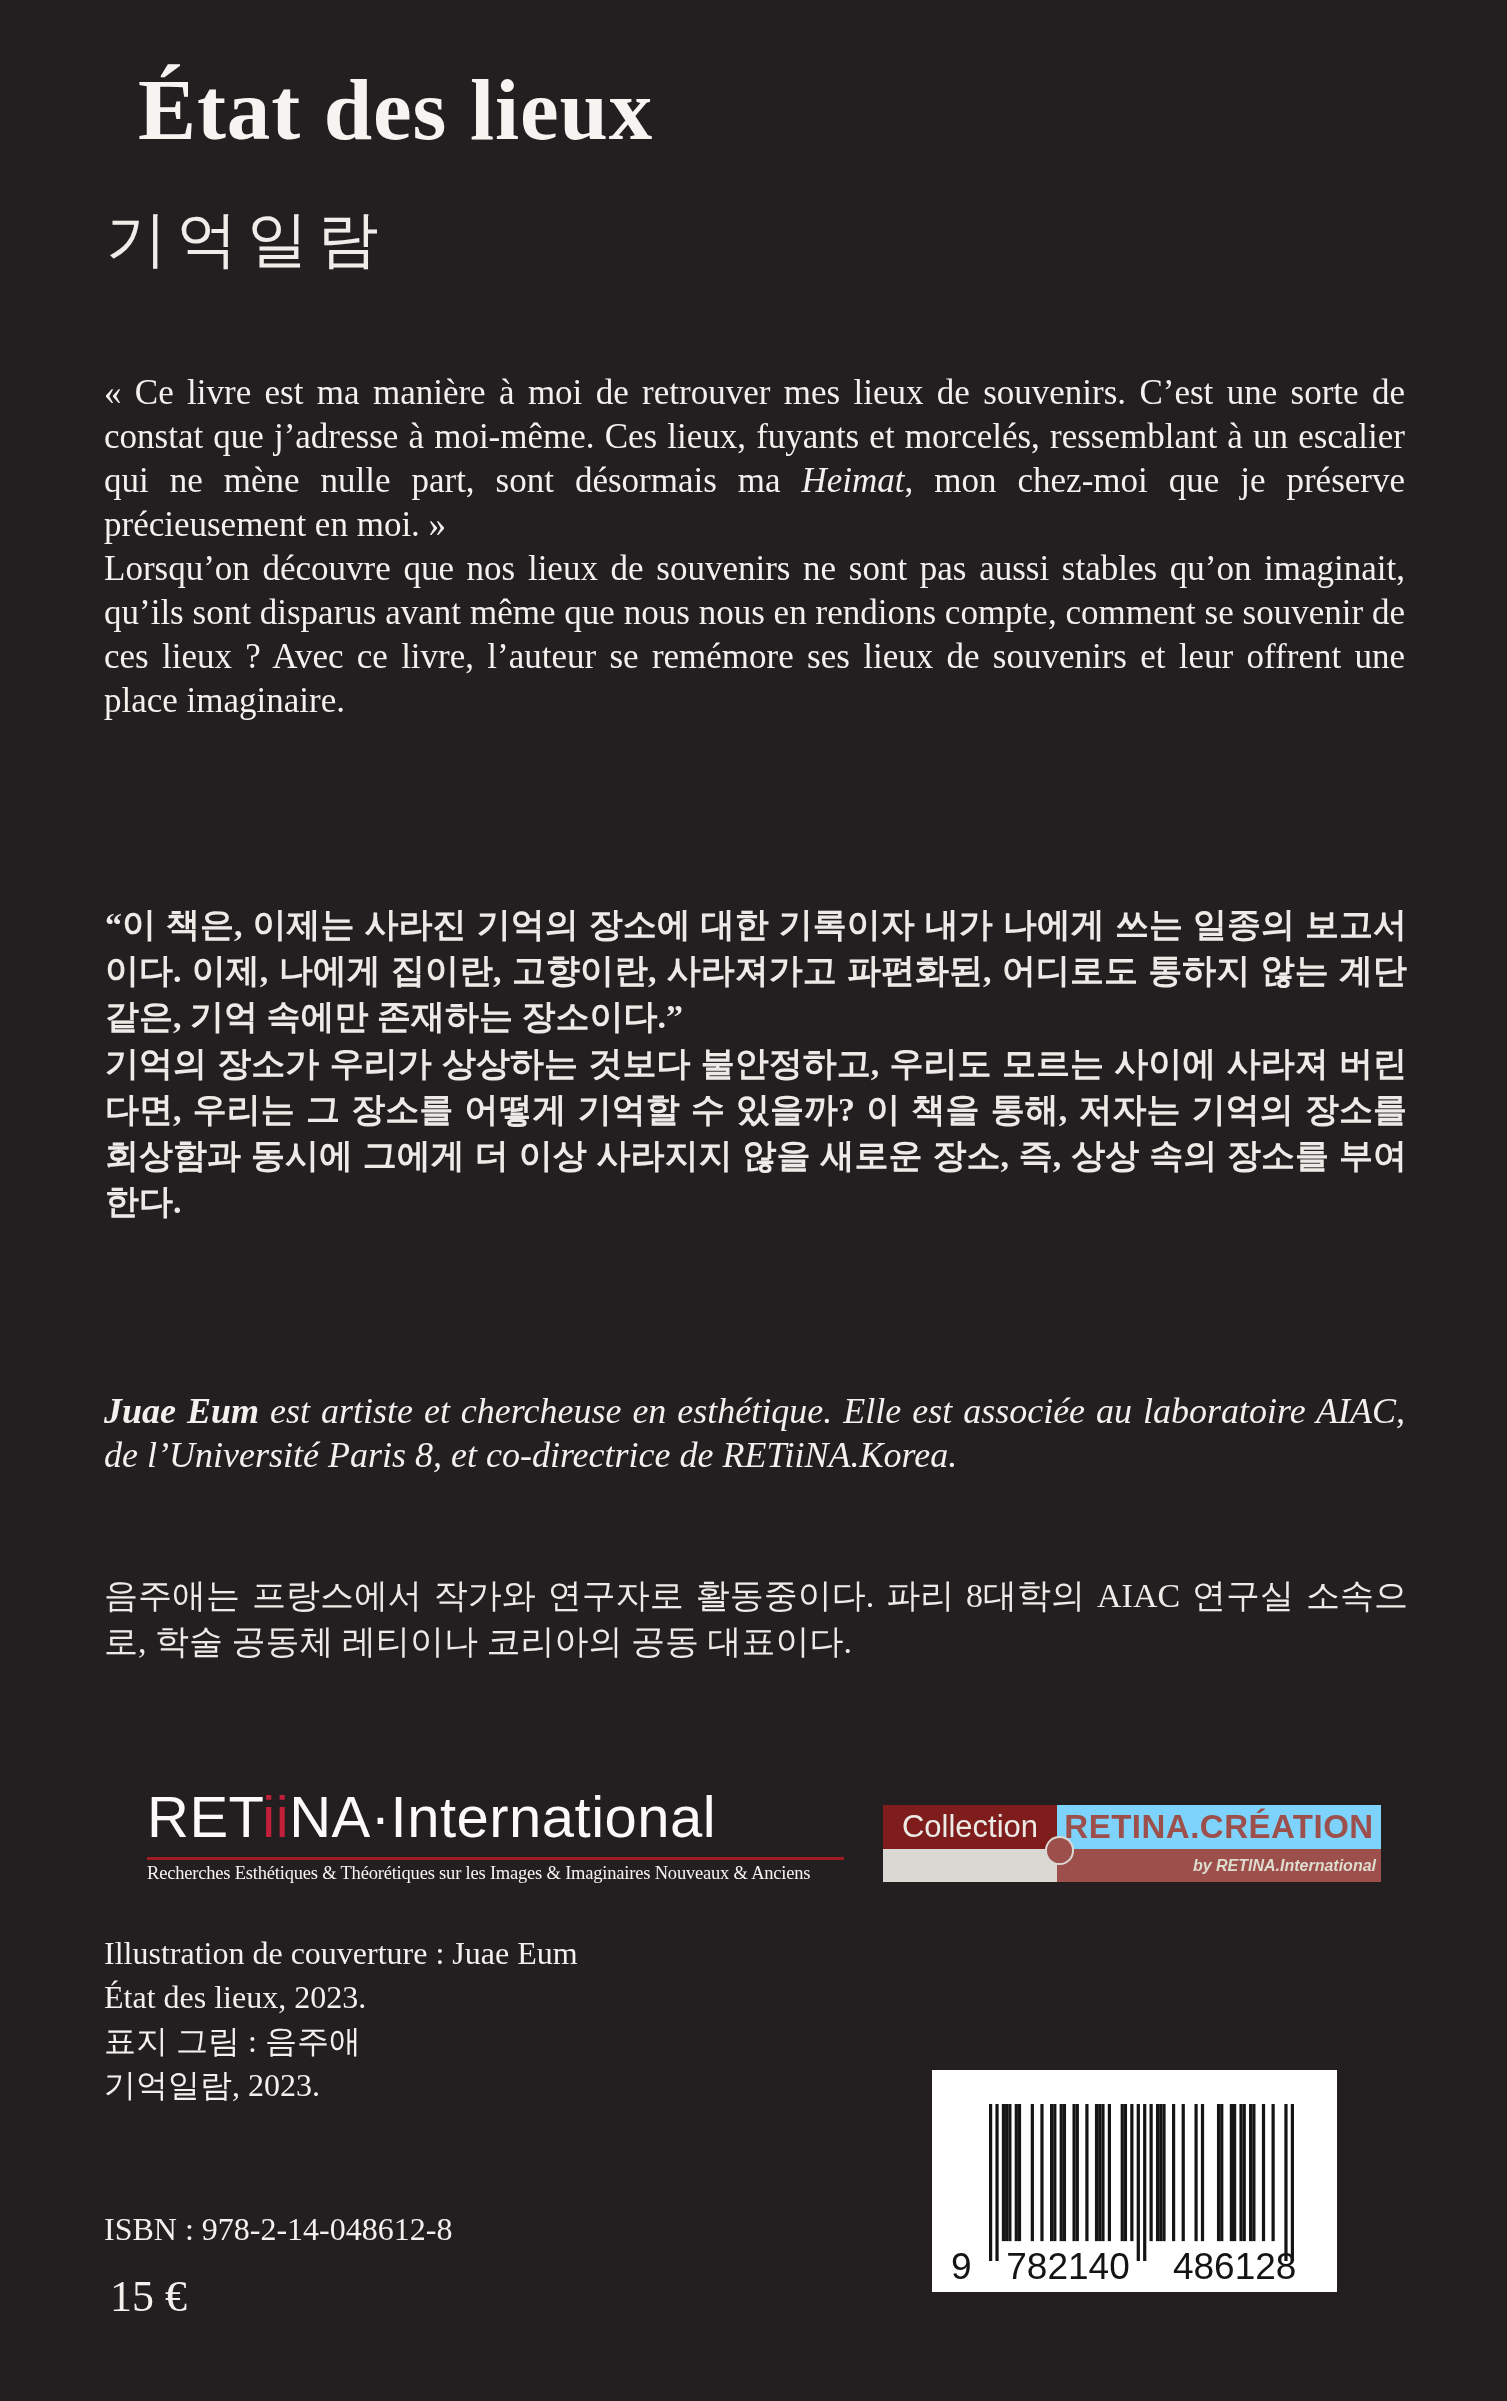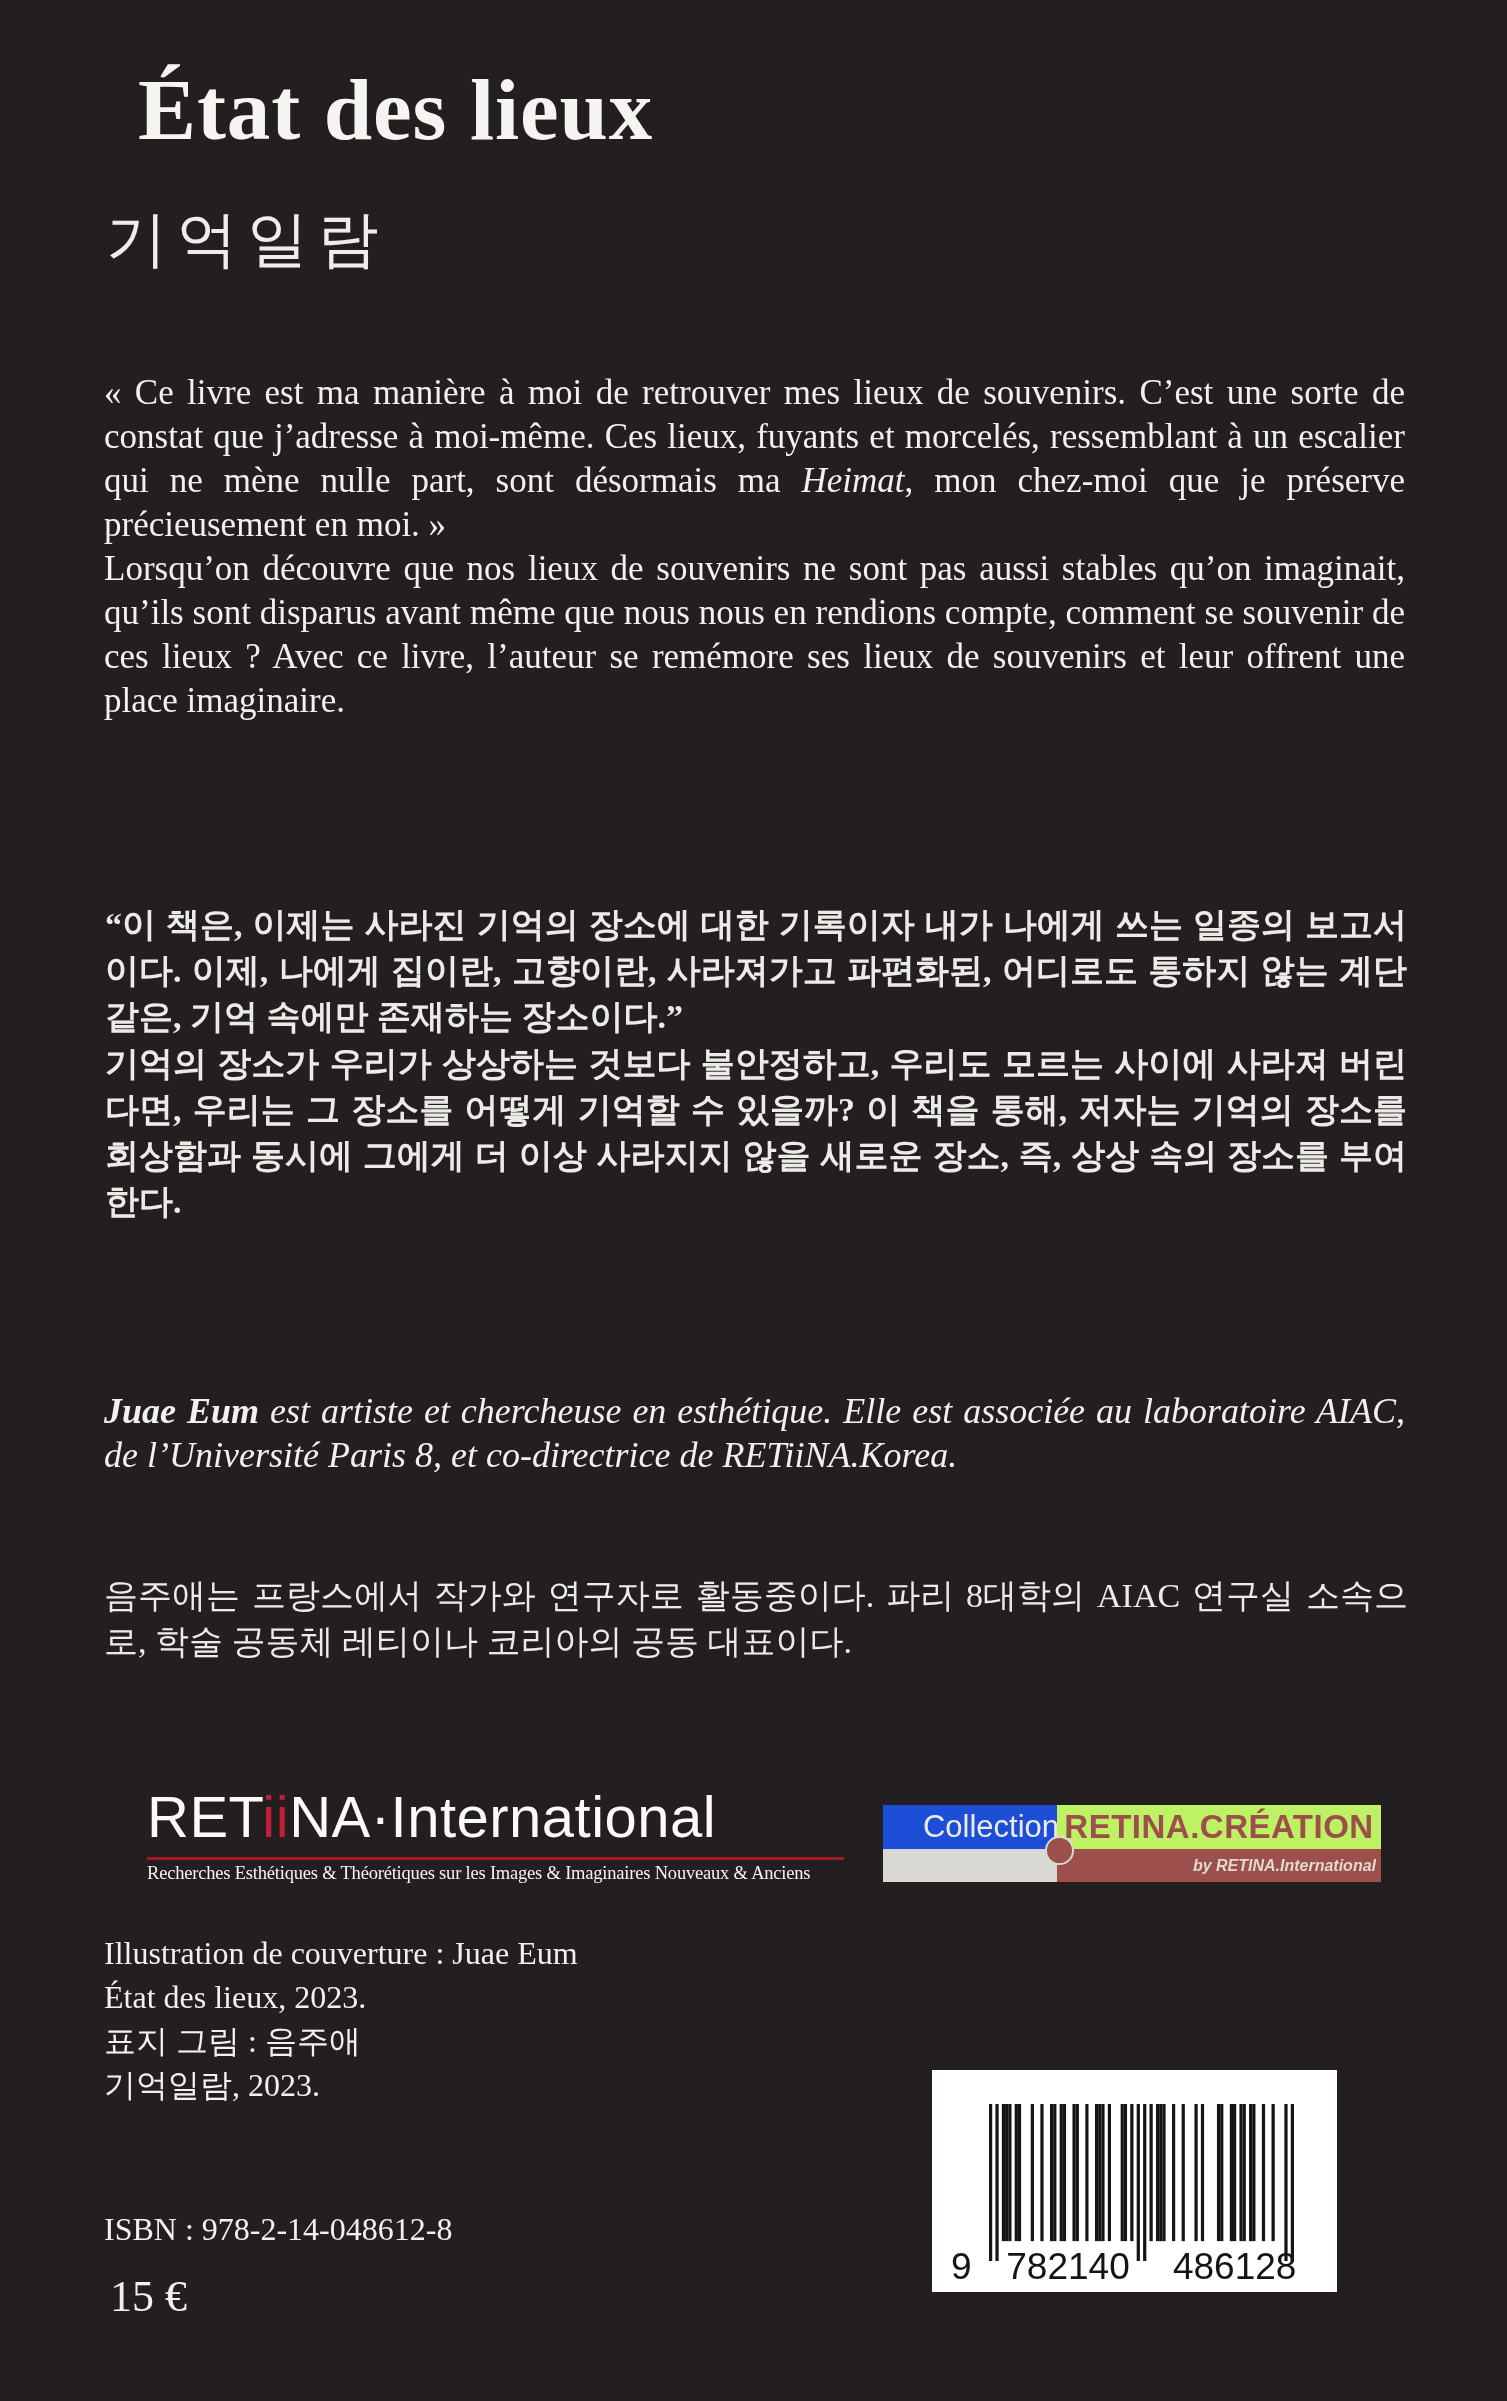--- a/index.html
+++ b/index.html
@@ -161,22 +161,22 @@
 
   <div class="abs bio-fr"><span class="name">Juae Eum</span><span> est artiste et chercheuse en esthétique. Elle est associée au laboratoire AIAC, de l’Université Paris 8, et co-directrice de RETiiNA.Korea.</span></div>
 
   <div class="abs bio-kr">음주애는 프랑스에서 작가와 연구자로 활동중이다. 파리 8대학의 AIAC 연구실 소속으로, 학술 공동체 레티이나 코리아의 공동 대표이다.</div>
 
   <div class="abs logo"><span>RET</span><span class="ii" style="color: rgb(194, 32, 58);">ii</span><span>NA·International</span></div>
   <div class="abs logo-rule"></div>
   <div class="abs logo-sub">Recherches Esthétiques &amp; Théorétiques sur les Images &amp; Imaginaires Nouveaux &amp; Anciens</div>
 
   <div class="abs badge">
-    <div class="r1l" style="background: #1d4ed8; padding-left: 21px;">Collection</div>
-    <div class="r1r" style="background: #bef264; color: rgb(157, 79, 75);">RETINA.CRÉATION</div>
+    <div class="r1l" style="background: #7f1d1d;">Collection</div>
+    <div class="r1r" style="background: #7dd3fc; color: rgb(157, 79, 75);">RETINA.CRÉATION</div>
     <div class="r2l" style="background: rgb(217, 216, 211);"></div>
     <div class="r2r" style="background: rgb(157, 79, 75);">by RETINA.International</div>
     <div class="dot" style="background: rgb(157, 79, 75);"></div>
   </div>
 
   <div class="abs credits">
     <div>Illustration de couverture : Juae Eum</div>
     <div>État des lieux, 2023.</div>
     <div>표지 그림 : 음주애</div>
     <div>기억일람, 2023.</div>

